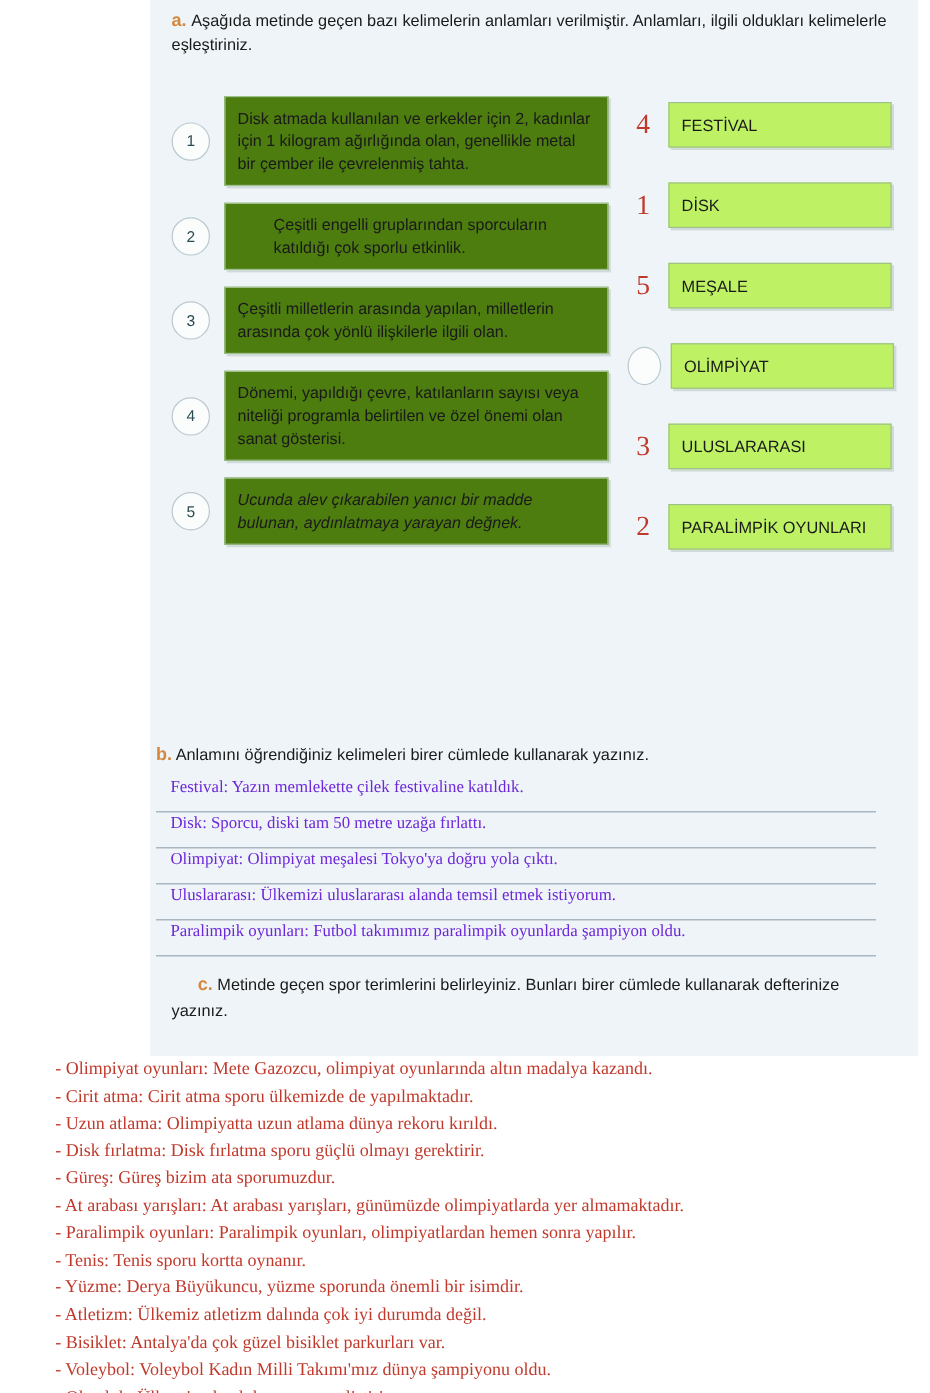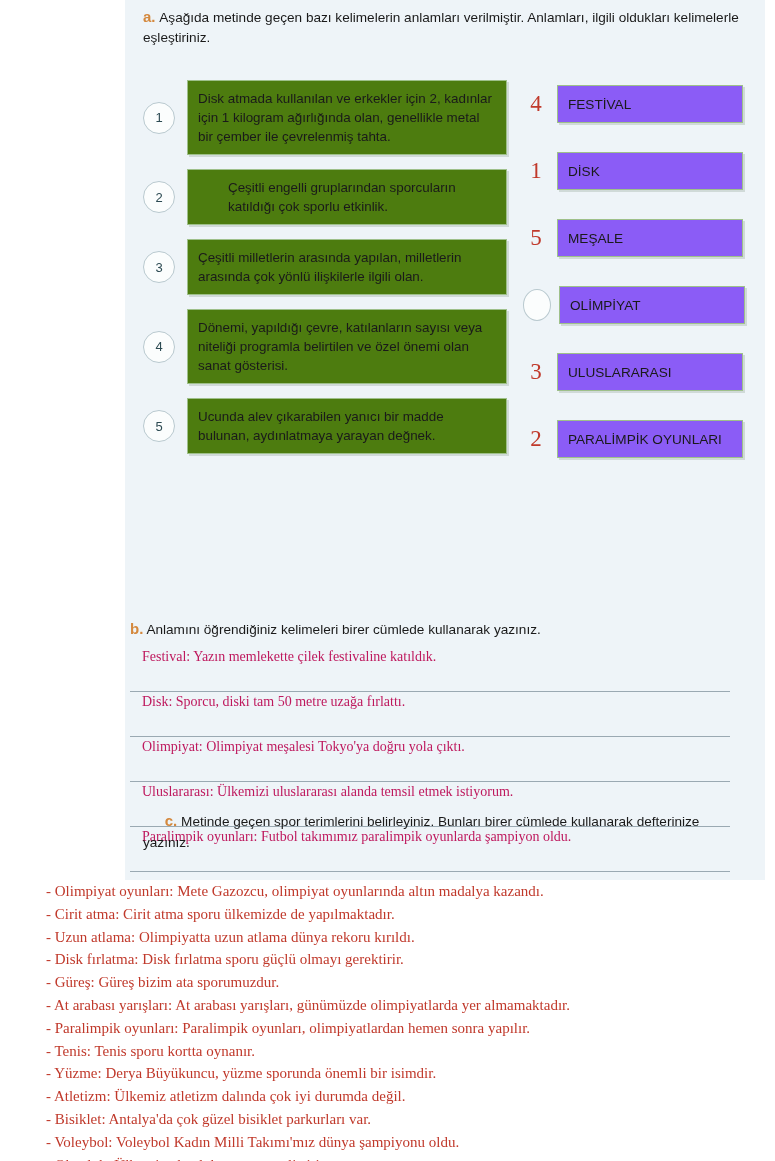--- a/index.html
+++ b/index.html
@@ -82,21 +82,21 @@
     padding:8px 10px;
     font-size:13.4px;
     line-height:1.42;
     width:320px;
     box-sizing:border-box;
   }
   .def-box.h1{min-height:72px;}
   .def-box.h2{min-height:46px;padding-left:40px;}
   .def-box.h3{min-height:50px;}
   .def-box.h4{min-height:66px;}
-  .def-box.h5{min-height:46px;}
+  .def-box.h5{min-height:46px;font-style:italic;}
 
   
   .words{
     position:absolute;
     left:398px;
     top:84px;
     width:225px;
   }
   .word-row{
     display:flex;
@@ -117,21 +117,21 @@
     flex:0 0 auto;
   }
   .ans.empty{
     width:26px;height:30px;
     border:1px solid #b9c9cf;
     border-radius:50%;
     background:#fbfdfd;
   }
   .word-box{
     border:1.5px solid #9ec08a;
-    background:#8b5cf6;
+    background:#bef264;
     box-shadow:2px 2px 0 rgba(120,140,120,.25);
     padding:10px 10px;
     font-size:13.6px;
     width:186px;
     box-sizing:border-box;
     min-height:38px;
     display:flex;
     align-items:center;
   }
   
@@ -140,23 +140,23 @@
     left:5px;
     top:620px;
     width:600px;
   }
   .sec-b-head{font-size:13.6px;}
   .b-lines{
     margin-top:10px;
   }
   .b-line{
     border-bottom:1px solid #9aa9b2;
-    padding:2px 0 21px 12px;
+    padding:2px 0 6px 12px;
     height:21px;
-    color:#be185d;
+    color:#6d28d9;
     font-size:14px;
     font-family:"Liberation Serif", serif;
     white-space:nowrap;
     overflow:hidden;
   }
   
   .sec-c{
     position:absolute;
     left:18px;
     top:810px;

